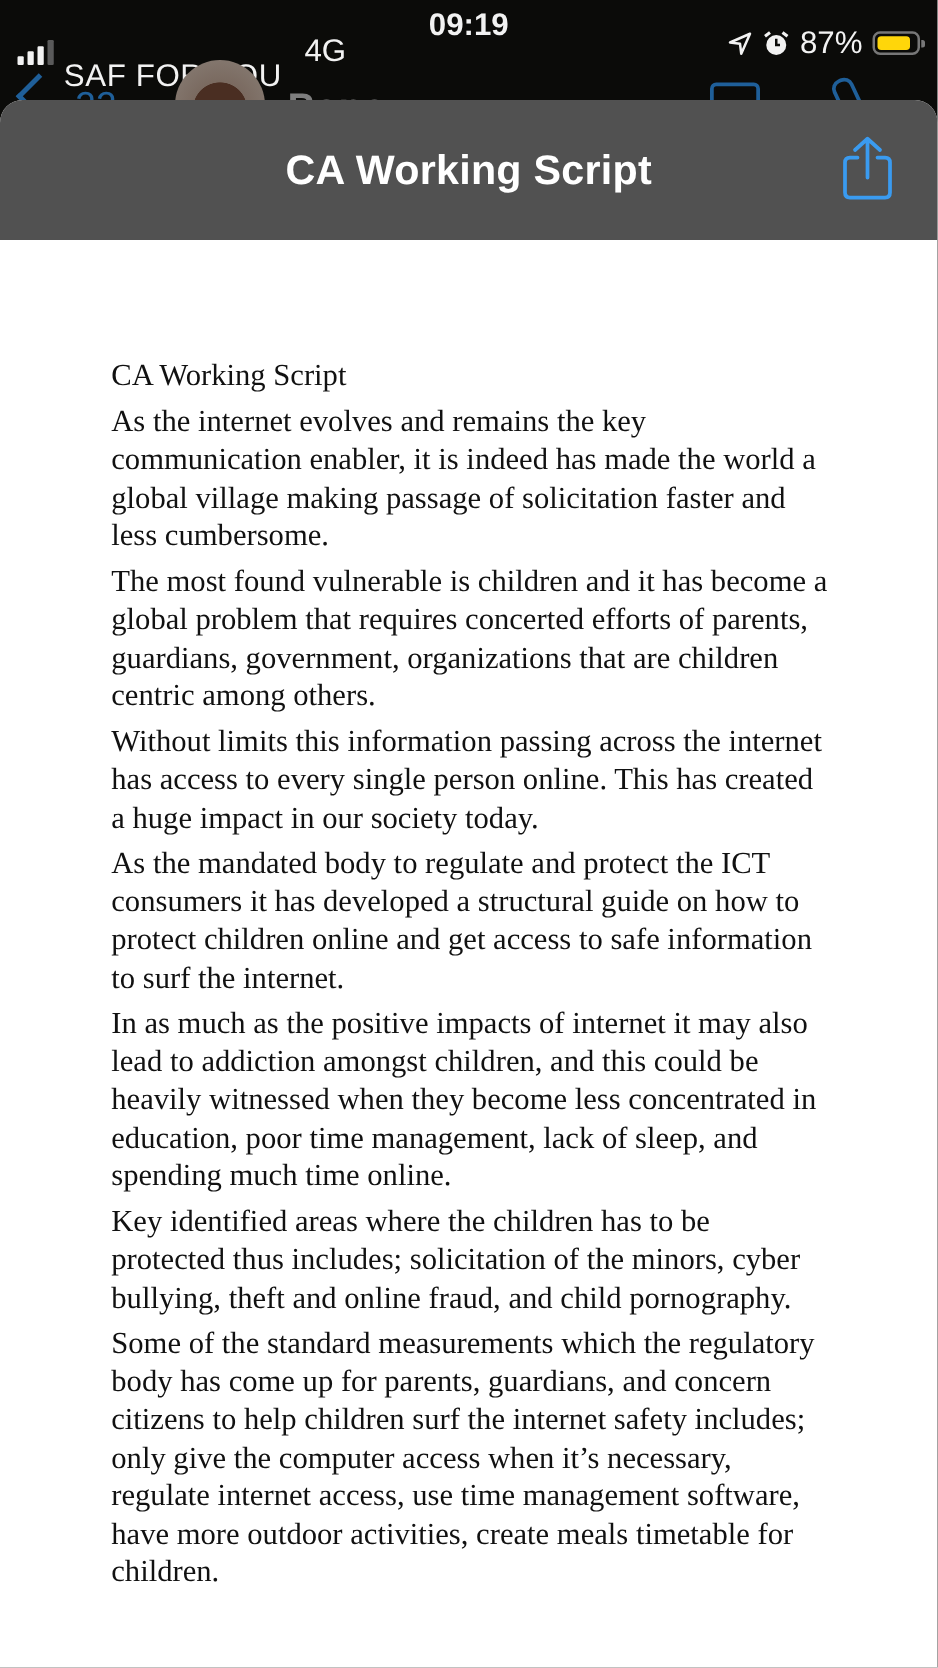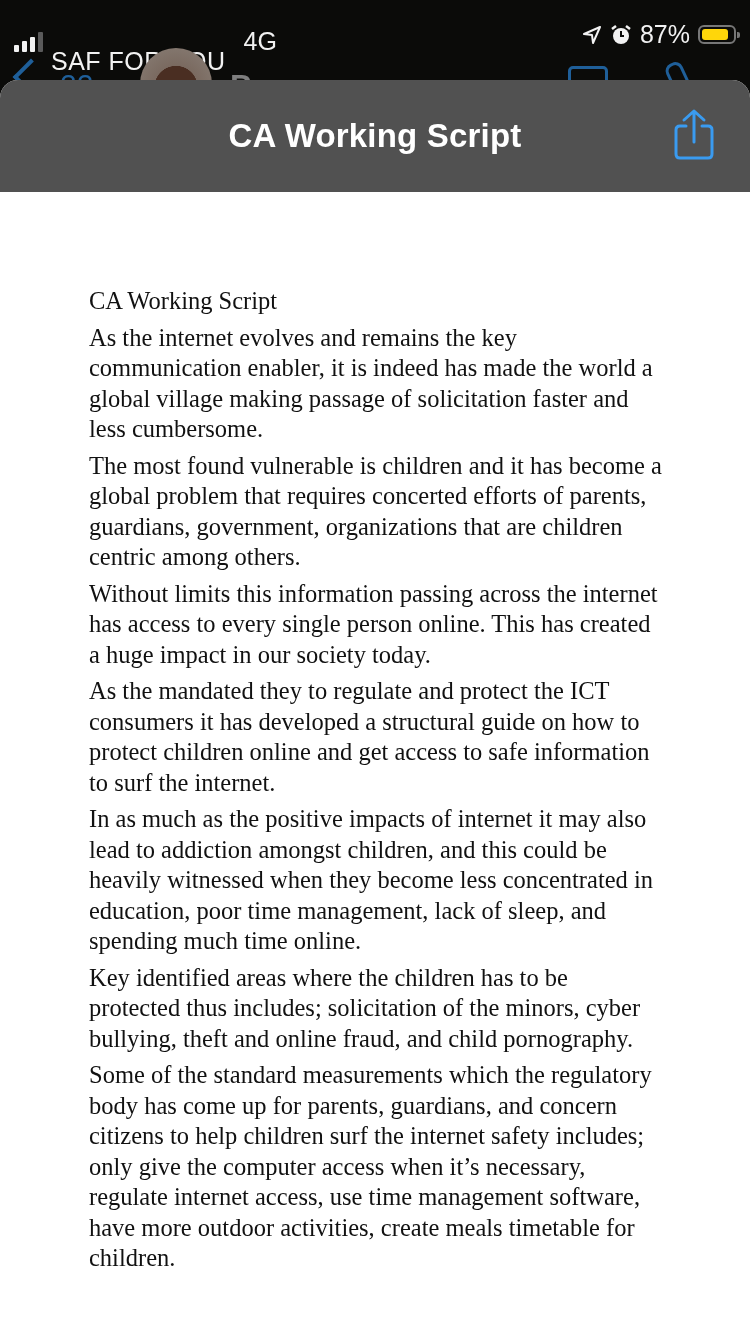--- a/index.html
+++ b/index.html
@@ -58,20 +58,21 @@
   <div class="status-left">
     <div class="signal">
       <span style="height:7px"></span>
         <span style="height:11px"></span>
         <span style="height:15px"></span>
         <span class="dim" style="height:20px"></span>
     </div>
     <span class="carrier">SAF FOR YOU</span>
     <span class="network">4G</span>
   </div>
+  <div class="status-time">09:19</div>
   <div class="status-right">
     <svg width="20" height="20" viewBox="0 0 20 20">
         <path d="M18 2 L2 9 L10 10 L11 18 Z" fill="none" stroke="#f2f2f2" stroke-width="2" stroke-linejoin="round"></path>
       </svg>
     <svg width="22" height="22" viewBox="0 0 22 22">
         <circle cx="11" cy="12" r="8" fill="#f2f2f2"></circle>
         <path d="M11 7 V12 H14" stroke="#0b0b09" stroke-width="2" fill="none"></path>
         <path d="M2 5 L6 2 M20 5 L16 2" stroke="#f2f2f2" stroke-width="2.5"></path>
       </svg>
     <span>87%</span>
@@ -99,18 +100,18 @@
         <path d="M14 18 H8 Q4 18 4 22 V46 Q4 50 8 50 H36 Q40 50 40 46 V22 Q40 18 36 18 H30" fill="none" stroke="#3a9bf0" stroke-width="3" stroke-linecap="round"></path>
         <path d="M22 34 V3 M12 12 L22 3 L32 12" fill="none" stroke="#3a9bf0" stroke-width="3" stroke-linecap="round" stroke-linejoin="round"></path>
       </svg>
     </div>
   </div>
   <div class="doc">
     <p>CA Working Script</p>
     <p>As the internet evolves and remains the key communication enabler, it is indeed has made the world a global village making passage of solicitation faster and less cumbersome.</p>
     <p>The most found vulnerable is children and it has become a global problem that requires concerted efforts of parents, guardians, government, organizations that are children centric among others.</p>
     <p>Without limits this information passing across the internet has access to every single person online. This has created a huge impact in our society today.</p>
-    <p>As the mandated they to regulate and protect the ICT consumers it has developed a structural guide on how to protect children online and get access to safe information to surf the internet.</p>
+    <p>As the mandated body to regulate and protect the ICT consumers it has developed a structural guide on how to protect children online and get access to safe information to surf the internet.</p>
     <p>In as much as the positive impacts of internet it may also lead to addiction amongst children, and this could be heavily witnessed when they become less concentrated in education, poor time management, lack of sleep, and spending much time online.</p>
     <p>Key identified areas where the children has to be protected thus includes; solicitation of the minors, cyber bullying, theft and online fraud, and child pornography.</p>
     <p>Some of the standard measurements which the regulatory body has come up for parents, guardians, and concern citizens to help children surf the internet safety includes; only give the computer access when it’s necessary, regulate internet access, use time management software, have more outdoor activities, create meals timetable for children.</p>
   </div>
 </div>
 
 </body></html>

